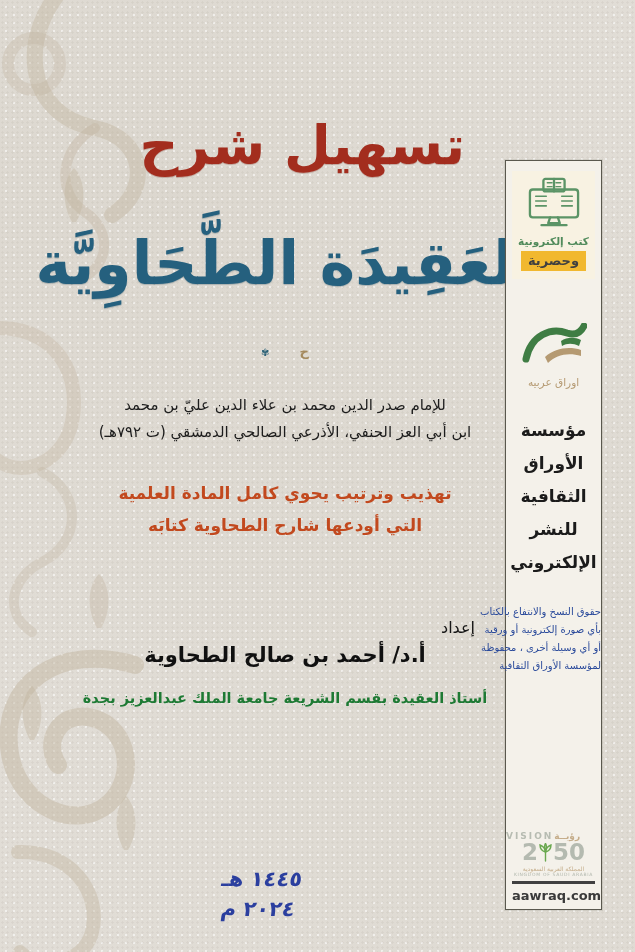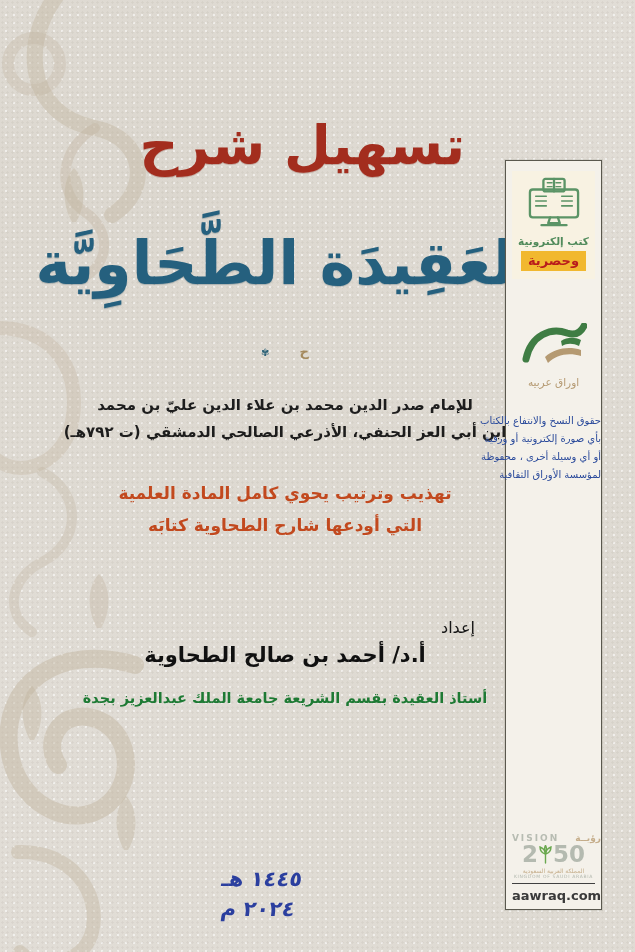--- a/index.html
+++ b/index.html
@@ -34,56 +34,56 @@
   .main-title {
     top:228px; left:35px; width:500px;
     font-size:60px; font-weight:bold; color:#25607e;
     text-shadow:0 1px 1px rgba(20,60,80,0.25);
     white-space:nowrap;
   }
   .calligraphy-marks { top:344px; left:35px; width:500px; font-size:13px; }
   .mark-tan { color:#a58a5f; font-weight:bold; margin-left:26px; }
   .mark-blue { color:#2a6076; font-size:10px; }
 
-  .author-block { top:392px; left:55px; width:460px; font-size:15px; font-weight:bold; color:#1d1d1d; line-height:27px; }
+  .author-block { top:392px; left:55px; width:460px; font-size:15px; font-weight:normal; color:#1d1d1d; line-height:27px; }
   .subtitle-block { top:477px; left:55px; width:460px; font-size:17px; font-weight:bold; color:#c2491e; line-height:32px; }
 
   .prepared-label { top:618px; left:55px; width:420px; font-size:16px; color:#161616;text-align:right; }
   .editor-name { top:643px; left:55px; width:460px; font-size:21px; font-weight:bold; color:#101010; }
   .editor-title { top:690px; left:55px; width:460px; font-size:14.5px; font-weight:bold; color:#1e7a34; }
 
   .dates { top:864px; left:60px; width:400px; font-size:21px; font-weight:bold; color:#2b3f9f; line-height:30px; transform:skewX(-8deg); }
 
   
   .sidebar {
     position:absolute; z-index:2; left:505px; top:160px; width:97px; height:750px;
     background:#f4f1ea; border:1.5px solid #5a584e; text-align:center;
     box-shadow:0 0 0 1px rgba(90,88,78,0.12);
   }
   .ebook-badge { margin:10px 6px 0; background:#f8f2e2; padding:6px 2px 8px; }
   .ebook-line1 { font-size:10.5px; color:#4f8a5a; font-weight:bold; direction:rtl; margin-top:2px; white-space:nowrap; }
-  .ebook-line2 { display:inline-block; background:#f1b82f; color:#b91c1c; font-weight:bold; font-size:13px; line-height:17px; padding:1px 7px 2px; margin-top:4px; direction:rtl; }
+  .ebook-line2 { display:inline-block; background:#f1b82f; color:#404040; font-weight:bold; font-size:13px; line-height:17px; padding:1px 7px 2px; margin-top:4px; direction:rtl; }
 
   .awraq-logo { margin-top:44px; }
   .awraq-text { font-size:10.5px; color:#b59a72; margin-top:1px; direction:rtl; letter-spacing:1px; }
 
   .publisher { margin-top:26px; direction:rtl; }
   .publisher-line { font-size:17px; font-weight:bold; color:#1b1b1b; line-height:33px; }
 
   .copyright { margin-top:24px; direction:rtl; }
   .copyright-line { font-size:10px; font-weight:normal; color:#2a4a9b; line-height:18px; white-space:nowrap;margin-left:18px; }
 
   .vision-block { position:absolute; bottom:6px; left:0; right:0; }
-  .vision-row1 { display:flex; justify-content:flex-end; align-items:center; gap:16px; font-size:9px; }
+  .vision-row1 { display:flex; justify-content:flex-start; align-items:center; gap:1px; font-size:9px; }
   .vision-en { color:#b7bcb2; letter-spacing:2px; font-weight:bold; }
   .vision-ar { color:#c5ad8a; font-weight:bold; }
   .vision-year { display:flex; justify-content:center; align-items:center; font-size:23px; font-weight:bold; color:#b4bab0; line-height:23px; }
   .country-ar { font-size:6px; color:#c5ad8a; margin-top:1px; }
   .country-en { font-size:4.5px; color:#b2b8ae; letter-spacing:0.7px; }
-  .website { font-size:13px; font-weight:bold; color:#3a3a3a; margin:4px 6px 0; padding-top:4px; border-top:1px solid #404040; font-family:"DejaVu Sans", sans-serif; }
+  .website { font-size:13px; font-weight:bold; color:#3a3a3a; margin:4px 6px 0; padding-top:4px; border-top:3px solid #404040; font-family:"DejaVu Sans", sans-serif; }
 </style>
 </head>
 <body>
 
 <div class="page">
 
   <svg class="ornament" width="170" height="952" viewBox="0 0 170 952">
     <g fill="none" stroke="#c1b39e" stroke-linecap="round">
       <path d="M70,-20 C15,35 25,115 95,128 C145,138 152,190 112,215" stroke-width="16" opacity="0.40"></path>
       <path d="M95,128 C60,148 55,192 85,212 C112,230 110,265 82,278" stroke-width="10" opacity="0.35"></path>
@@ -148,20 +148,27 @@
 
     <div class="awraq-logo">
       <svg width="66" height="48" viewBox="0 0 66 48" fill="none">
         <path d="M5 36 C10 12 30 4 46 10 C55 13 60 9 63 3" stroke="#3f7d44" stroke-width="7" stroke-linecap="round"></path>
         <path d="M24 34 C34 25 48 23 60 27 L60 33 C47 29 35 32 27 40 Z" fill="#b59a72"></path>
         <path d="M40 18 C46 14 54 14 60 17 L58 23 C52 20 46 20 41 23 Z" fill="#3f7d44"></path>
       </svg>
       <div class="awraq-text">اوراق عربيه</div>
     </div>
 
+    <div class="publisher">
+      <div class="publisher-line">مؤسسة</div>
+      <div class="publisher-line">الأوراق</div>
+      <div class="publisher-line">الثقافية</div>
+      <div class="publisher-line">للنشر</div>
+      <div class="publisher-line">الإلكتروني</div>
+    </div>
 
     <div class="copyright">
       <div class="copyright-line">حقوق النسخ والانتفاع بالكتاب</div>
       <div class="copyright-line">بأي صورة إلكترونية أو ورقية</div>
       <div class="copyright-line">أو أي وسيلة أخرى ، محفوظة</div>
       <div class="copyright-line">لمؤسسة الأوراق الثقافية</div>
     </div>
 
     <div class="vision-block">
       <div class="vision-row1">

